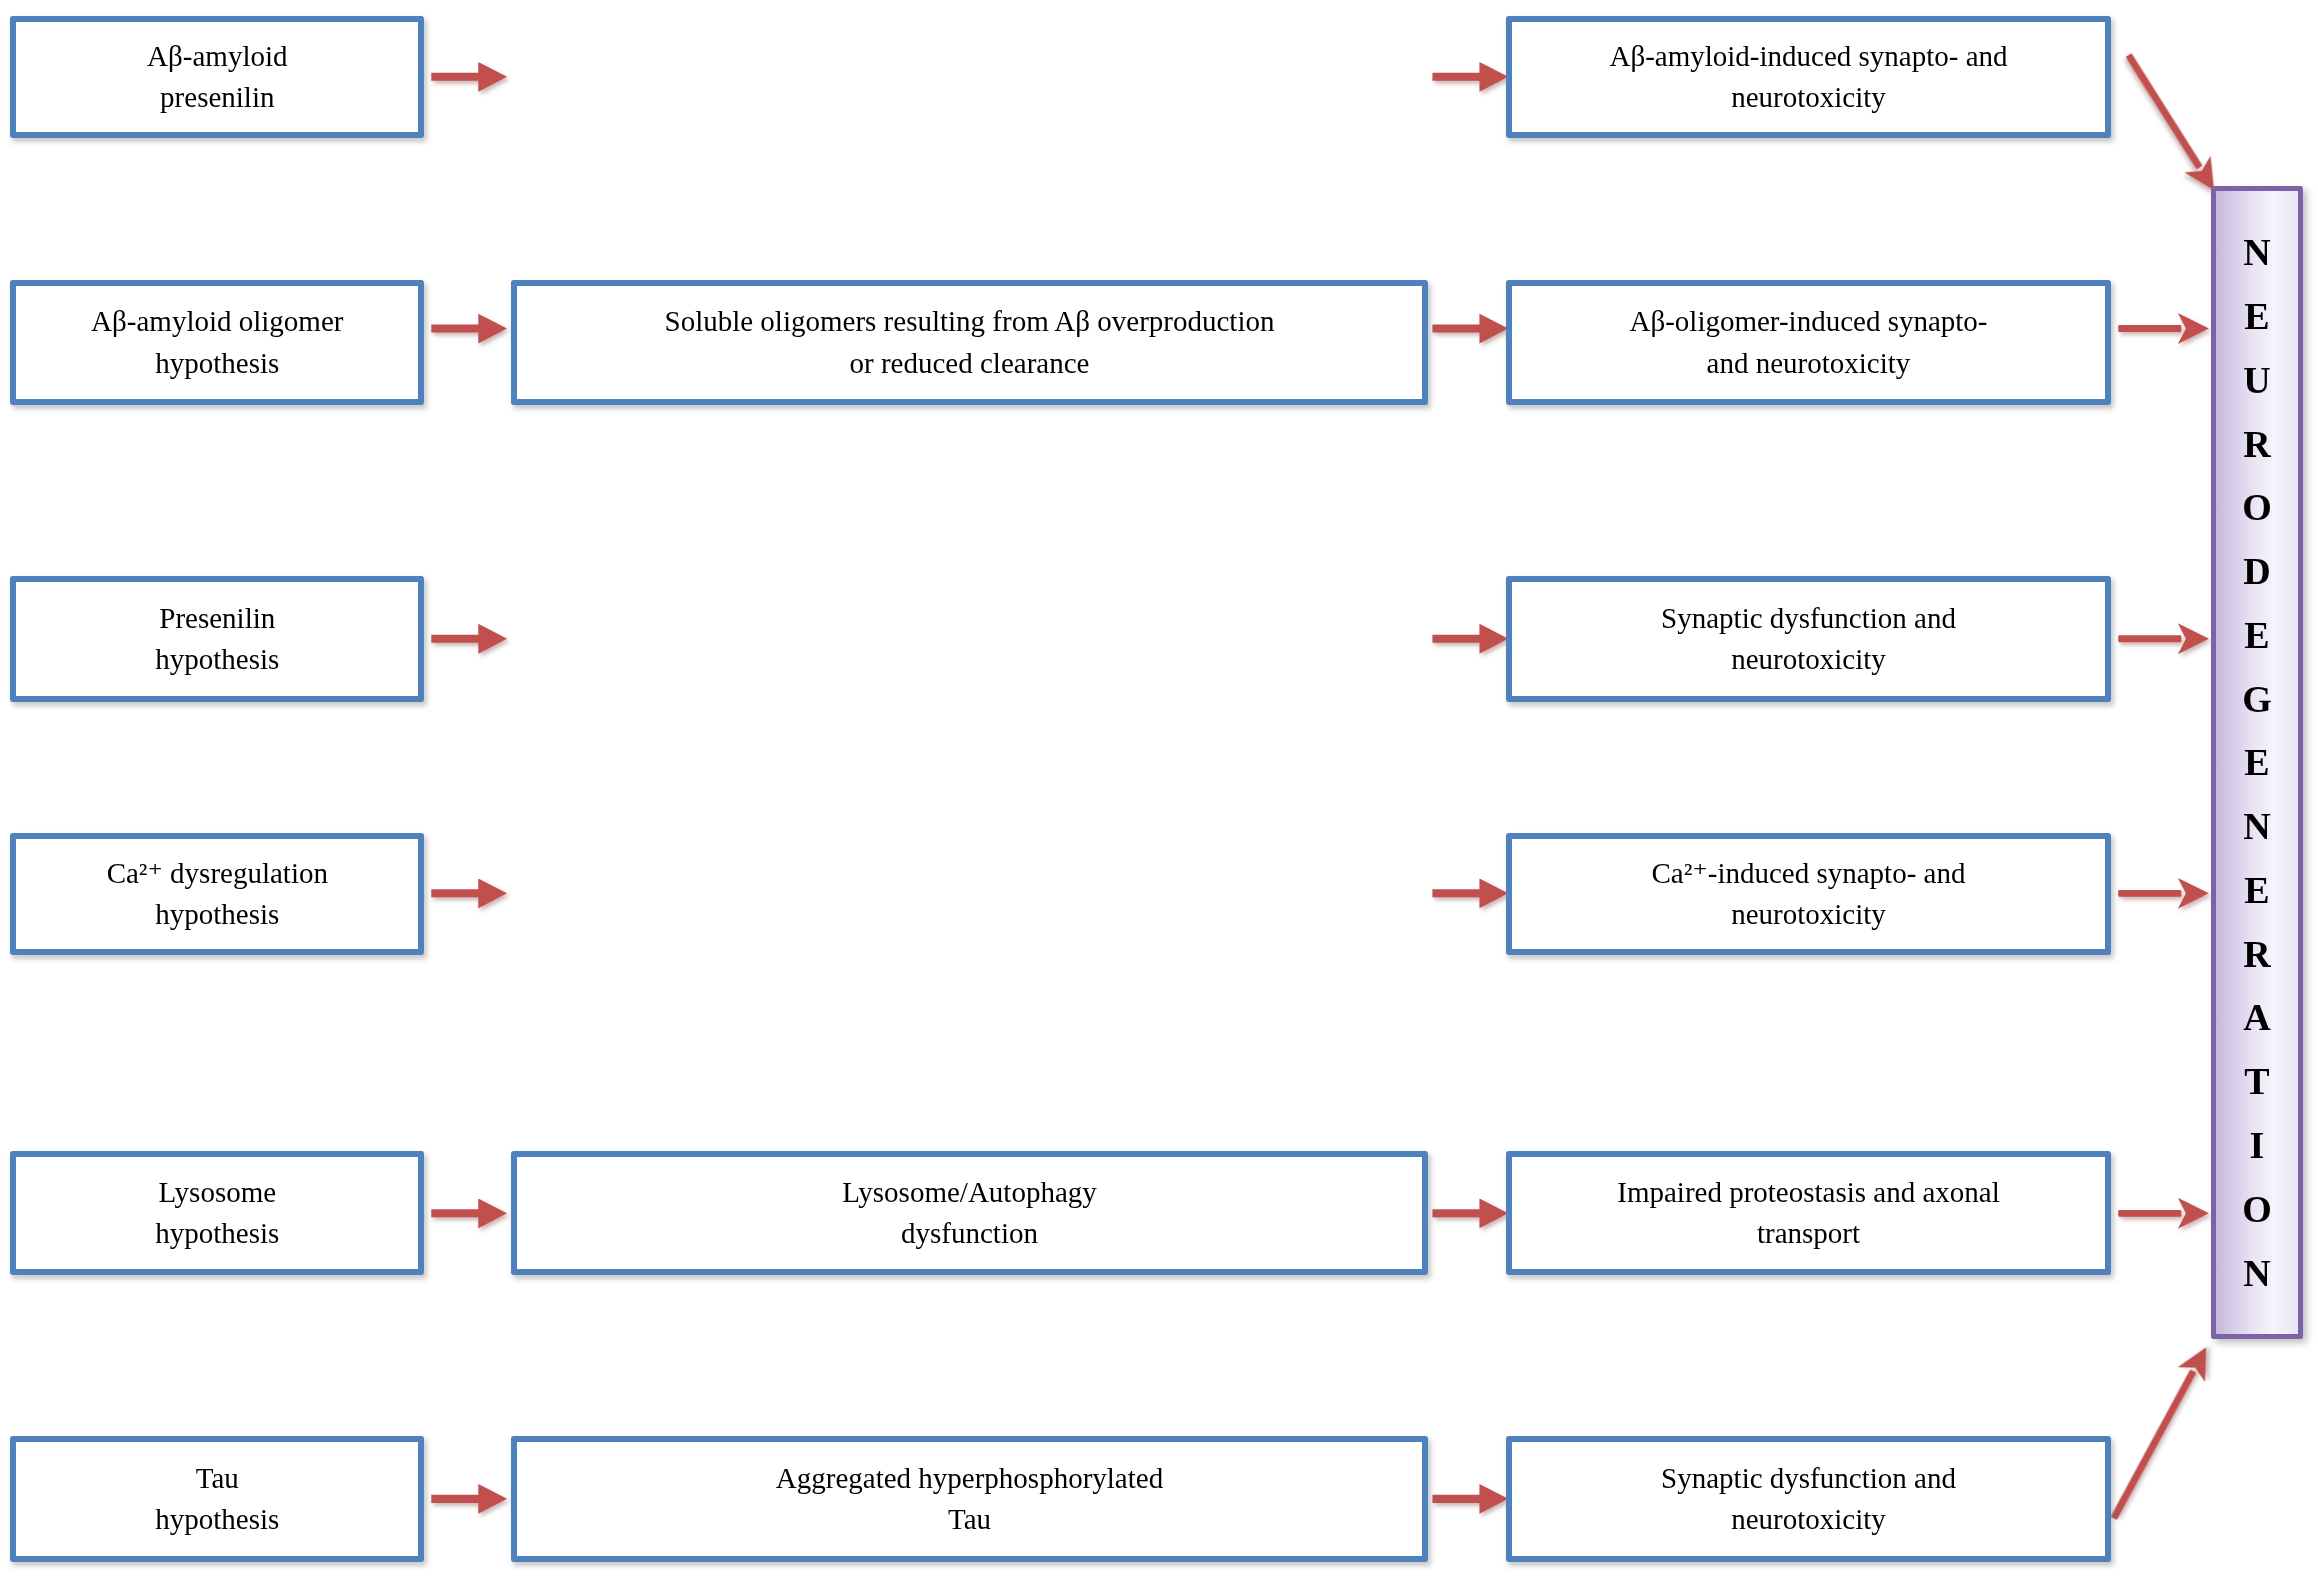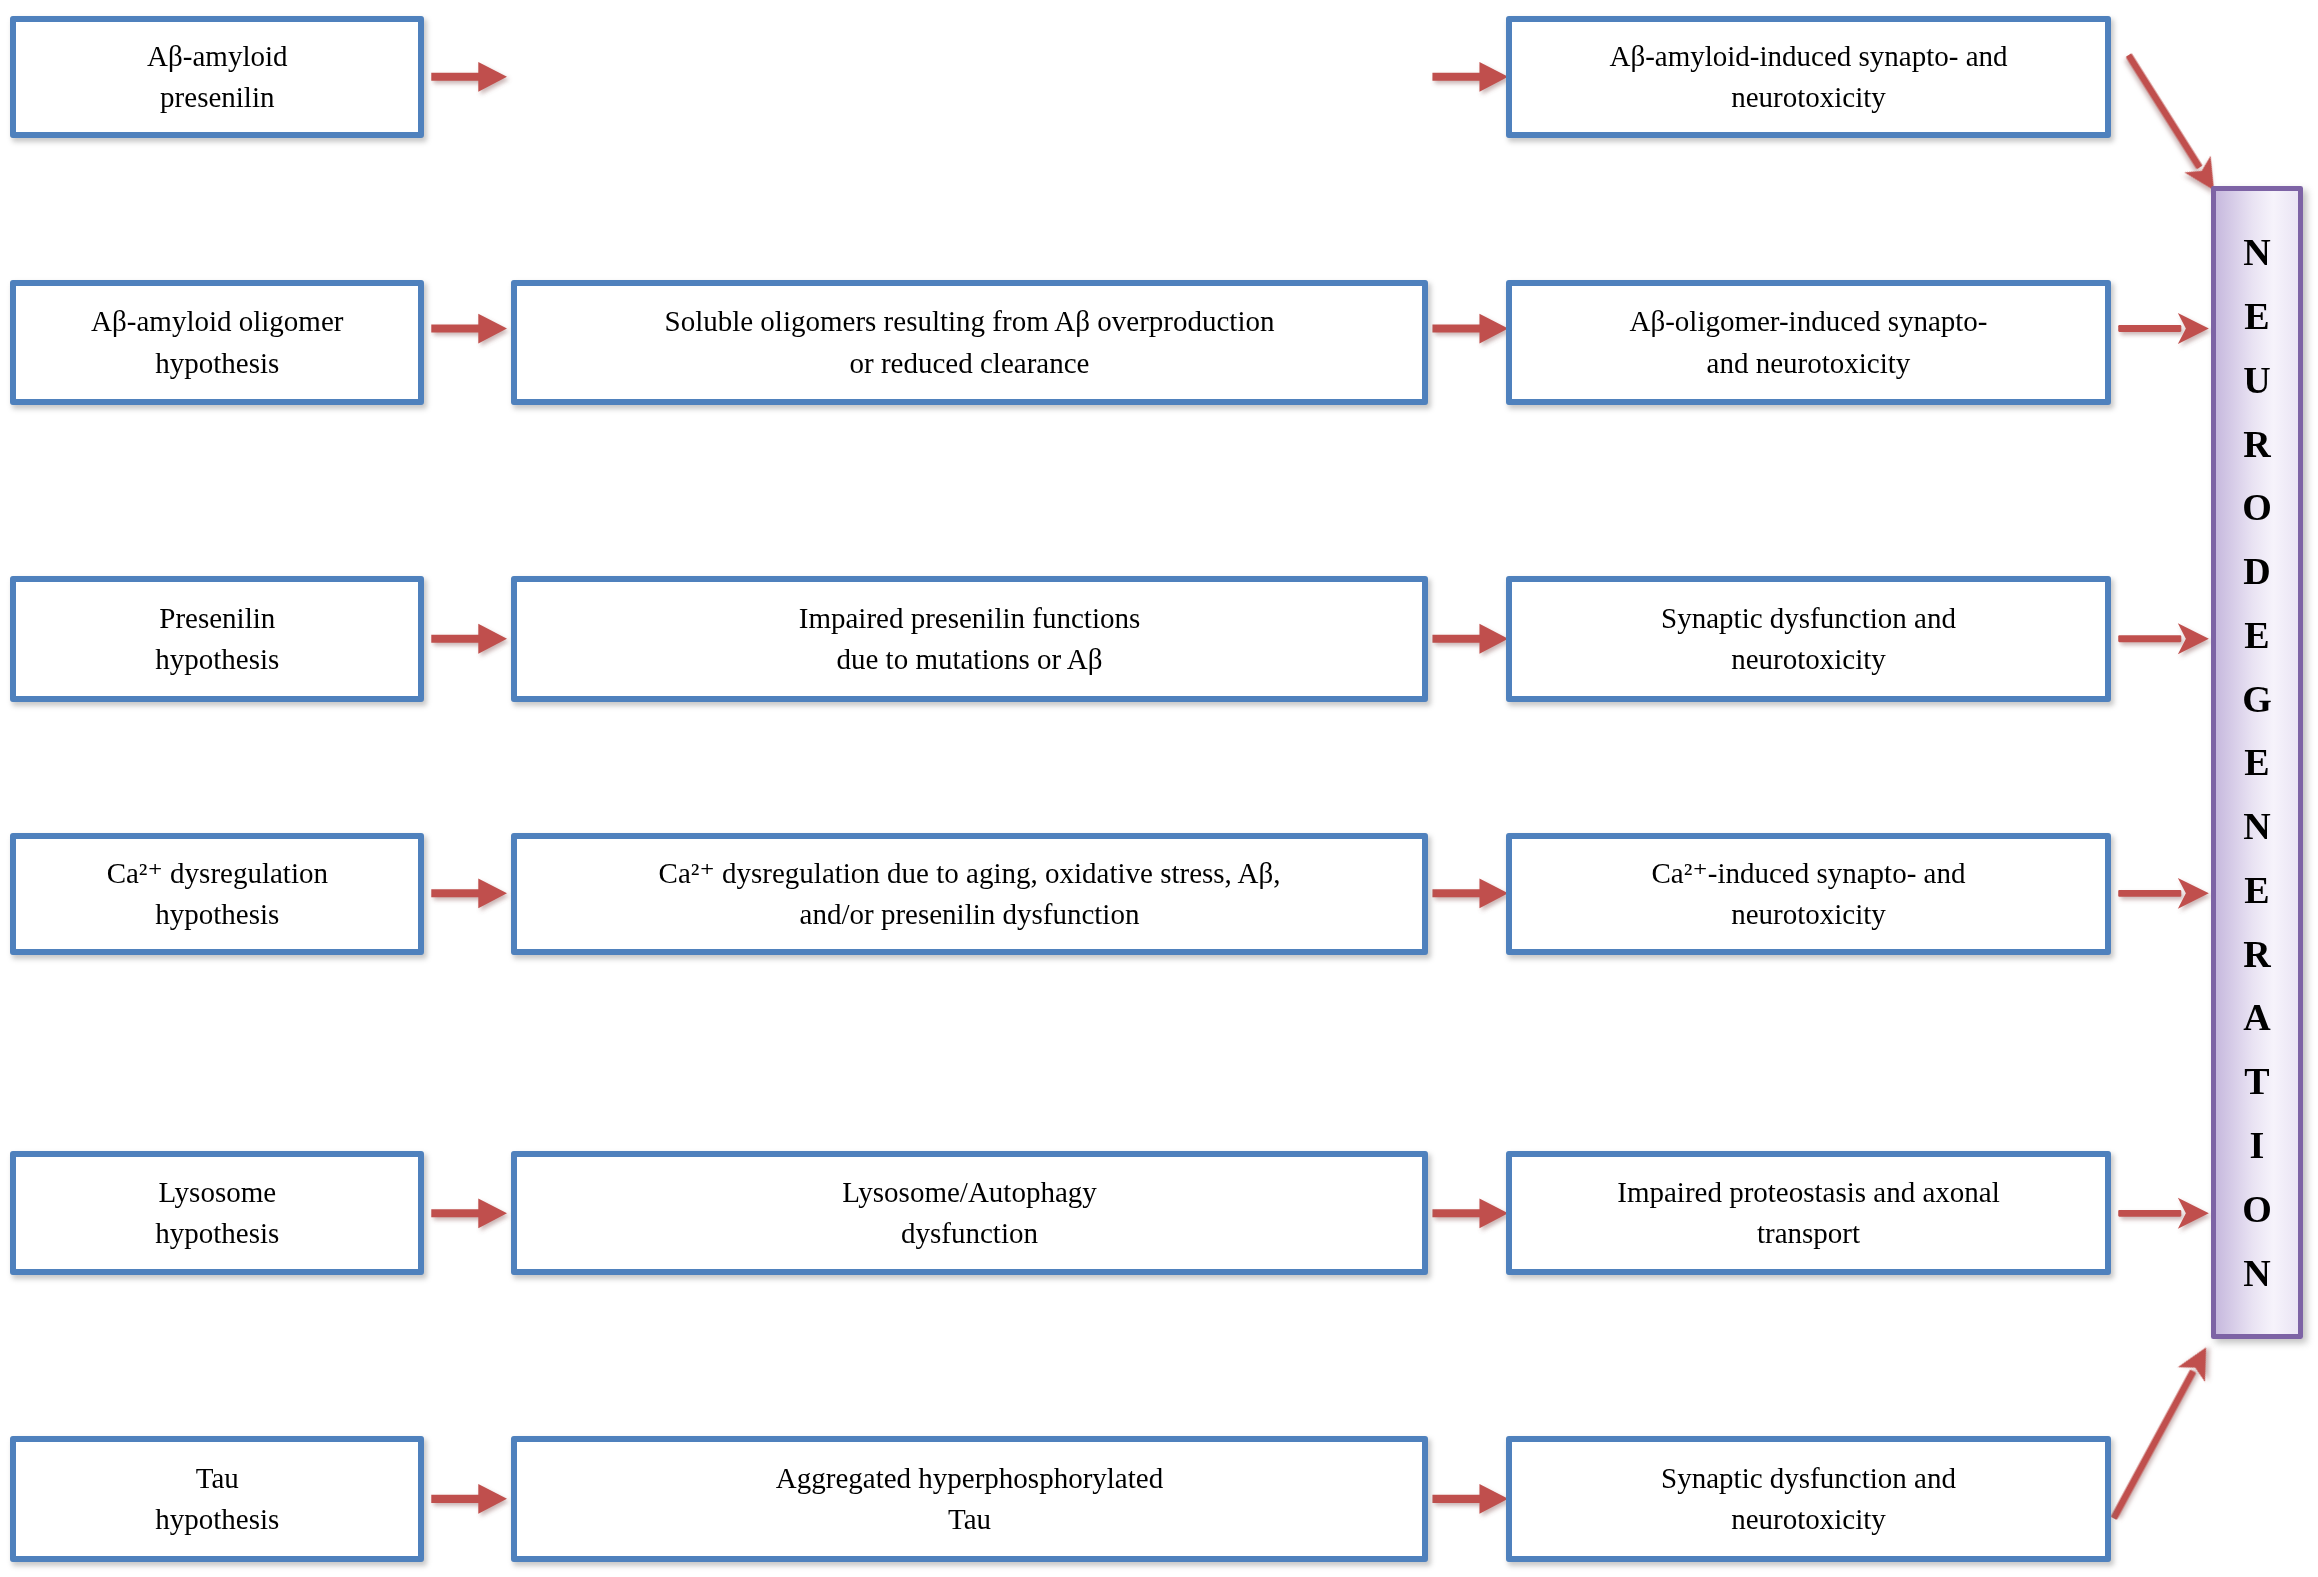--- a/index.html
+++ b/index.html
@@ -114,29 +114,25 @@
 
   <div class="box r1 c1">Aβ-amyloid oligomer
 hypothesis</div>
   <div class="box r1 c3">Aβ-oligomer-induced synapto-
 and neurotoxicity</div>
   <div class="box r1 c2">Soluble oligomers resulting from Aβ overproduction
 or reduced clearance</div>
 
   <div class="box r2 c1">Presenilin
 hypothesis</div>
-  <div class="box r2 c2">Impaired presenilin functions
-due to mutations or Aβ</div>
   <div class="box r2 c3">Synaptic dysfunction and
 neurotoxicity</div>
 
   <div class="box r3 c1">Ca²⁺ dysregulation
 hypothesis</div>
-  <div class="box r3 c2">Ca²⁺ dysregulation due to aging, oxidative stress, Aβ,
-and/or presenilin dysfunction</div>
   <div class="box r3 c3">Ca²⁺-induced synapto- and
 neurotoxicity</div>
 
   <div class="box r4 c1">Lysosome
 hypothesis</div>
   <div class="box r4 c2">Lysosome/Autophagy
 dysfunction</div>
   <div class="box r4 c3">Impaired proteostasis and axonal
 transport</div>
 

